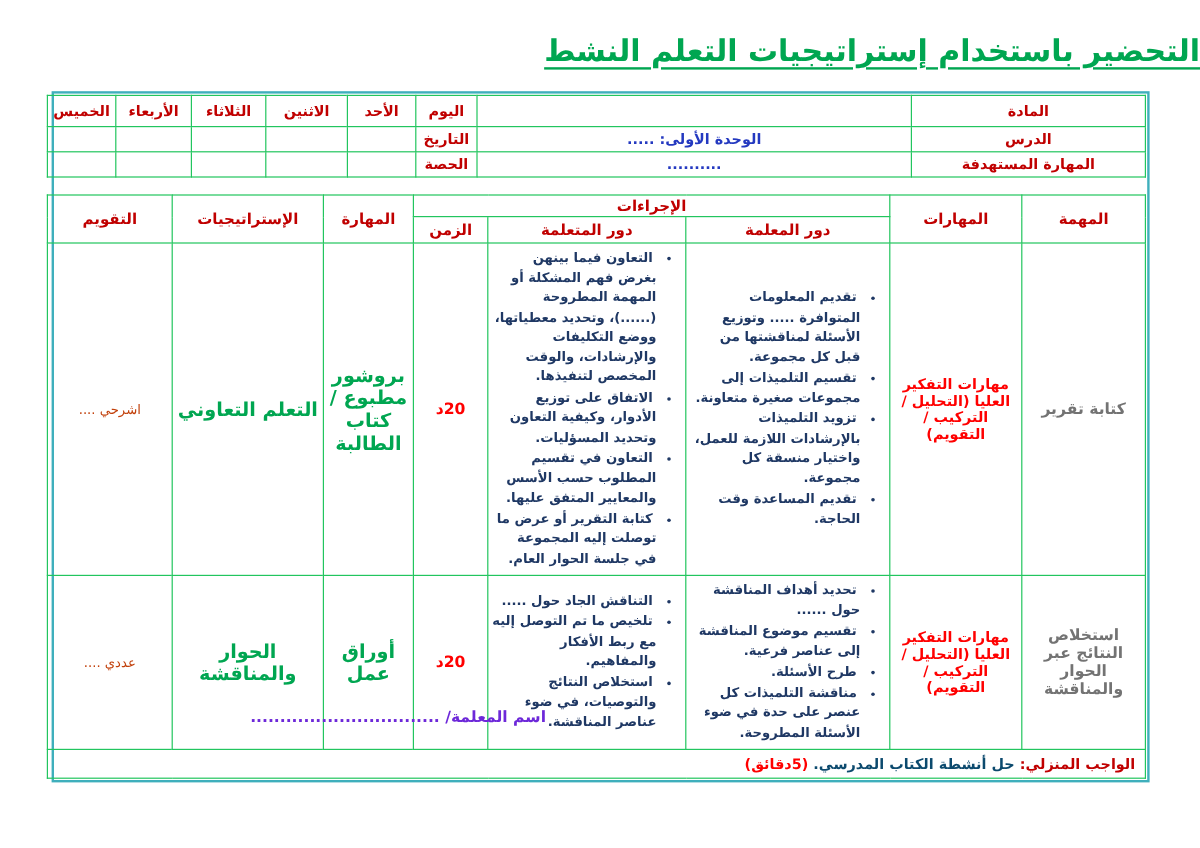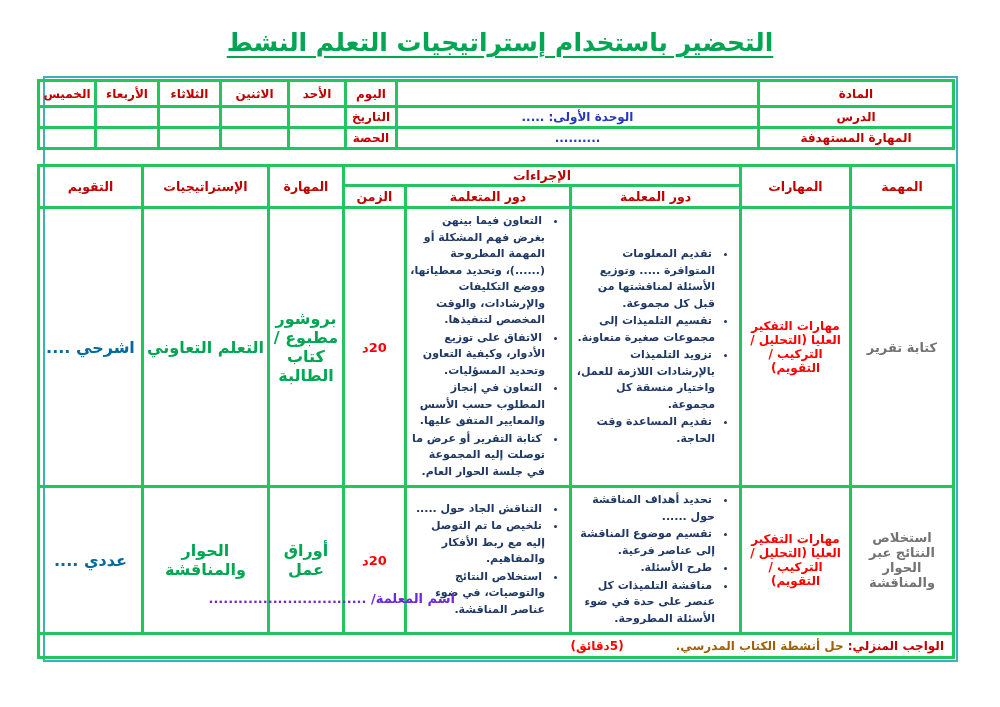--- a/index.html
+++ b/index.html
@@ -4,50 +4,50 @@
 <style>
   * { box-sizing: border-box; margin: 0; padding: 0; }
   body {
     width: 1000px; height: 707px; position: relative;
     background: #ffffff;
     font-family: "DejaVu Sans", sans-serif;
     overflow: hidden;
   }
   .page-title {
     position: absolute; top: 28px; left: 0; width: 100%;
-    text-align: center; font-size: 25px; font-weight: bold;
+    font-size: 25px; font-weight: bold;
     color: #00A651; text-decoration: underline;
     text-underline-offset: 5px; text-decoration-thickness: 2px;
   }
   .sheet {
     position: absolute; left: 43px; top: 76px; width: 915px;
     border: 2px solid #3FAFBC; background: #fff; padding: 1px;
   }
   table { border-collapse: collapse; width: 100%; table-layout: fixed; }
-  td, th { border: 3px solid #22c55e; text-align: center; vertical-align: middle; padding: 1px 3px; overflow: hidden; }
+  td, th { border: 1px solid #22c55e; text-align: center; vertical-align: middle; padding: 1px 3px; overflow: hidden; }
   .info-table td { font-size: 12px; font-weight: bold; }
   .lbl-red  { color: #C00000; }
   .val-blue { color: #2439C0; }
   .spacer { height: 14px; }
   .main-table th { color: #C00000; font-size: 12.5px; font-weight: bold; padding: 1px 2px; }
   .cell-task   { color: #737373; font-weight: bold; font-size: 13px; }
   .cell-skills { color: #FF0000; font-weight: bold; font-size: 12px; padding: 2px 8px; }
   .cell-time   { color: #FF0000; font-weight: bold; font-size: 13px; }
   .cell-green  { color: #00A651; font-weight: bold; font-size: 16px; }
-  .cell-eval   { color: #0369a1; font-weight: bold; font-size: 16px; }
+  .cell-eval   { color: #c2410c; font-weight: normal; font-size: 11px; }
   .role-cell { text-align: right; padding: 4px 6px 4px 3px; }
   .role-cell ul { list-style: disc inside; margin: 0; padding: 0 6px 0 0; }
   .role-cell li {
     color: #1F3864; font-weight: bold; font-size: 11px; line-height: 1.5;
     text-align: right; margin-bottom: 1px;
     padding-right: 12px; text-indent: -12px; list-style-position: inside;
   }
   .homework-cell { text-align: right; padding: 3px 8px; font-size: 12px; font-weight: bold; }
   .hw-label { color: #C00000; }
-  .hw-text  { color: #a16207; margin-left: 48px; }
+  .hw-text  { color: #0c4a6e; }
   .hw-time  { color: #FF0000; }
   .teacher-name {
     position: absolute; left: 43px; top: 591px; width: 412px;
     direction: rtl; text-align: right;
     color: #6d28d9; font-weight: bold; font-size: 13px;
   }
 </style>
 </head>
 <body>
 
@@ -136,21 +136,21 @@
               <li>تقديم المعلومات المتوافرة ..... وتوزيع الأسئلة لمناقشتها من قبل كل مجموعة.</li>
               <li>تقسيم التلميذات إلى مجموعات صغيرة متعاونة.</li>
               <li>تزويد التلميذات بالإرشادات اللازمة للعمل، واختيار منسقة كل مجموعة.</li>
               <li>تقديم المساعدة وقت الحاجة.</li>
             </ul>
       </td>
       <td class="role-cell">
         <ul>
               <li>التعاون فيما بينهن بغرض فهم المشكلة أو المهمة المطروحة (......)، وتحديد معطياتها، ووضع التكليفات والإرشادات، والوقت المخصص لتنفيذها.</li>
               <li>الاتفاق على توزيع الأدوار، وكيفية التعاون وتحديد المسؤليات.</li>
-              <li>التعاون في إنجاز المطلوب حسب الأسس والمعايير المتفق عليها.</li>
+              <li>التعاون في تقسيم المطلوب حسب الأسس والمعايير المتفق عليها.</li>
               <li>كتابة التقرير أو عرض ما توصلت إليه المجموعة في جلسة الحوار العام.</li>
             </ul>
       </td>
       <td class="cell-time">20د</td>
       <td class="cell-green">بروشور مطبوع / كتاب الطالبة</td>
       <td class="cell-green">التعلم التعاوني</td>
       <td class="cell-eval">اشرحي ....</td>
     </tr>
 
     <tr style="height:140px">

